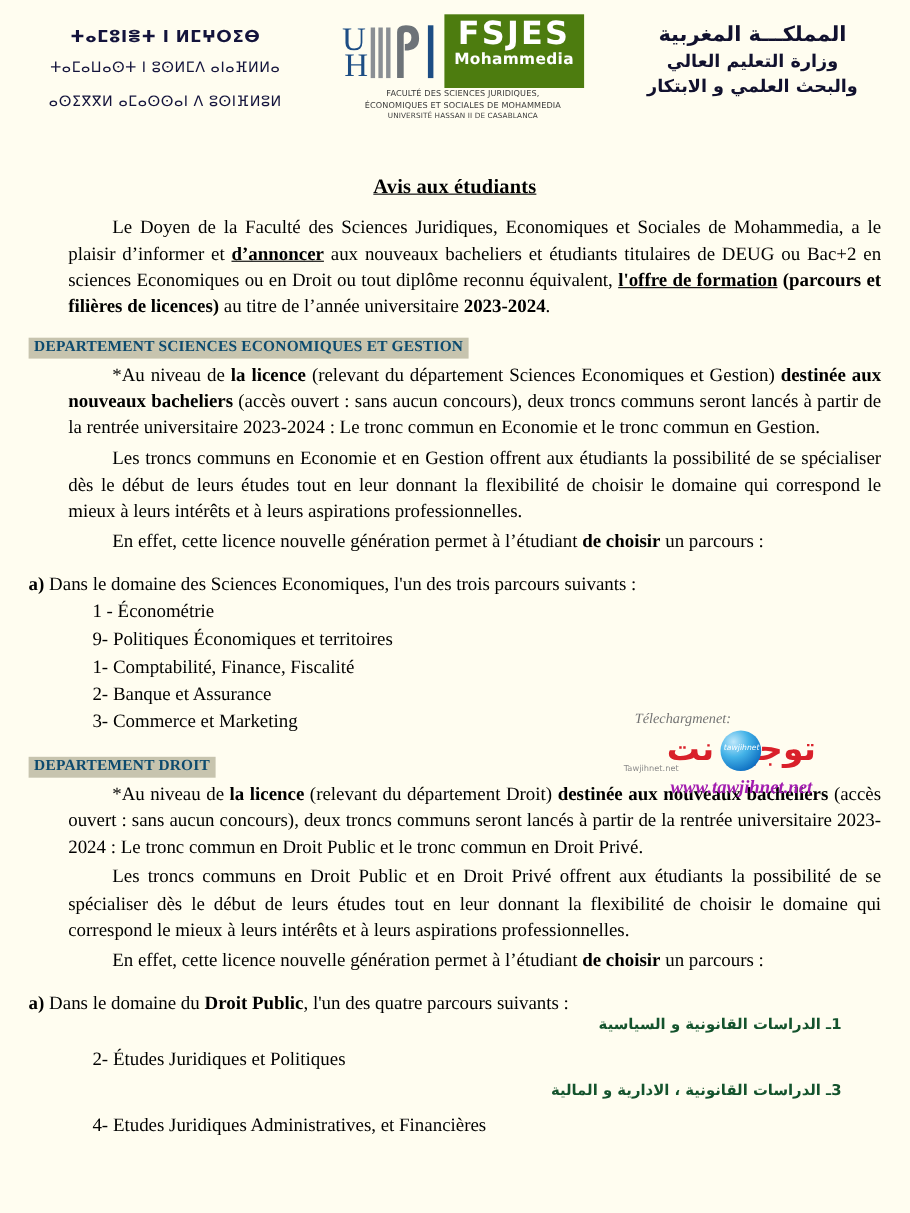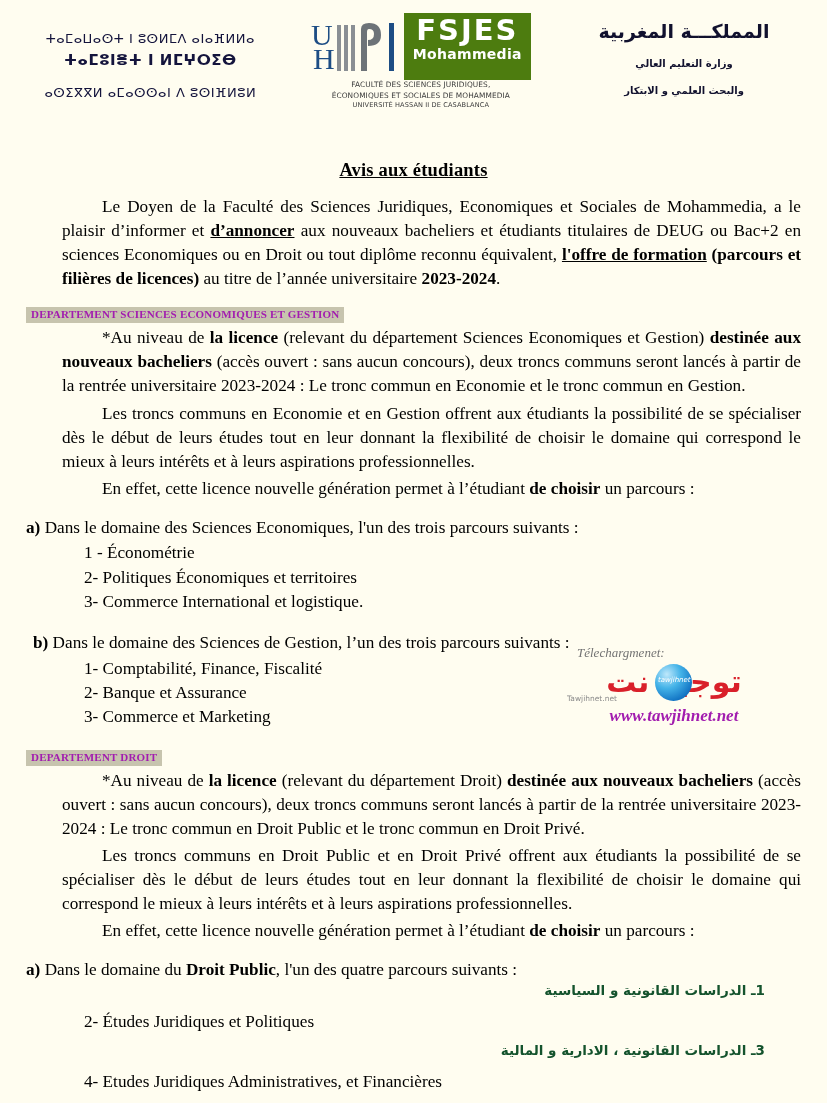--- a/index.html
+++ b/index.html
@@ -105,22 +105,22 @@
   }
   .ar-1 {
     font-family: "DejaVu Sans", sans-serif;
     font-weight: bold;
     font-size: 19px;
     letter-spacing: 0px;
   }
   .ar-2, .ar-3 {
     font-family: "DejaVu Sans", sans-serif;
     font-weight: bold;
-    font-size: 10px;
-    margin-top: 16px;
+    font-size: 16px;
+    margin-top: 4px;
   }
 
   
   .doc-title {
     text-align: center;
     font-size: 18.5px;
     font-weight: bold;
     text-decoration: underline;
     margin-top: 42px;
     letter-spacing: 0.2px;
@@ -136,23 +136,23 @@
   }
   .para.indent { text-indent: 40px; }
   .para.tight { margin-top: 3px; }
   b, .b { font-weight: bold; }
   .u { text-decoration: underline; }
 
   
   .sec-head {
     display: inline-block;
     background: #c7c4ae;
-    color: #a21caf;
-    font-weight: bold;
-    font-size: 11px;
+    color: #0c4a6e;
+    font-weight: bold;
+    font-size: 14px;
     padding: 2px 5px 3px 5px;
     letter-spacing: 0.2px;
     margin-top: 16px;
   }
   .sec-head-wrap { line-height: 1; }
 
   
   .list-lead {
     font-size: 17.2px;
     margin-top: 15px;
@@ -267,22 +267,22 @@
   }
 </style>
 </head>
 <body>
 
 <div class="page">
 
   <div class="header">
 
     <div class="hdr-col-left">
+      <div class="tifinagh tif-1">ⵜⴰⵎⵓⵏⴻⵜ ⵏ ⵍⵎⵖⵔⵉⴱ</div>
       <div class="tifinagh tif-2">ⵜⴰⵎⴰⵡⴰⵙⵜ ⵏ ⵓⵙⵍⵎⴷ ⴰⵏⴰⴼⵍⵍⴰ</div>
-      <div class="tifinagh tif-1">ⵜⴰⵎⵓⵏⴻⵜ ⵏ ⵍⵎⵖⵔⵉⴱ</div>
       <div class="tifinagh tif-3">ⴰⵙⵉⴳⴳⵍ ⴰⵎⴰⵙⵙⴰⵏ ⴷ ⵓⵙⵏⴼⵍⵓⵍ</div>
     </div>
 
     <div class="hdr-col-center">
       <div class="logo-row">
         <div class="logo-mark">
           <svg width="86" height="56" viewBox="0 0 86 56" xmlns="http://www.w3.org/2000/svg">
             <text x="0" y="26" font-family="Liberation Serif, serif" font-size="30" fill="#1d4d84">U</text>
             <text x="2" y="50" font-family="Liberation Serif, serif" font-size="30" fill="#1d4d84">H</text>
             <rect x="26" y="6" width="4" height="46" fill="#8a8f94"></rect>
@@ -321,25 +321,23 @@
 
   <div class="para indent tight"><span>*Au niveau de </span><b>la licence</b><span> (relevant du département Sciences Economiques et Gestion) </span><b>destinée aux nouveaux bacheliers</b><span> (accès ouvert : sans aucun concours), deux troncs communs seront lancés à partir de la rentrée universitaire 2023-2024 : Le tronc commun en Economie et le tronc commun en Gestion.</span></div>
 
   <div class="para indent tight">Les troncs communs en Economie et en Gestion offrent aux étudiants la possibilité de se spécialiser dès le début de leurs études tout en leur donnant la flexibilité de choisir le domaine qui correspond le mieux à leurs intérêts et à leurs aspirations professionnelles.</div>
 
   <div class="para indent tight"><span>En effet, cette licence nouvelle génération permet à l’étudiant </span><b>de choisir</b><span> un parcours :</span></div>
 
   <div class="list-lead"><b>a)</b><span> Dans le domaine des Sciences Economiques, l'un des trois parcours suivants :</span></div>
   <ul class="sub-list">
     <li>1 - Économétrie</li>
-    <li>2-  Politiques Économiques et territoires</li>
-    <li>3-  Commerce International et logistique.</li>
+    <li>9-  Politiques Économiques et territoires</li>
   </ul>
 
-  <div class="list-lead sp" style="padding-left:7px;"><b>b)</b><span> Dans le domaine des Sciences de Gestion, l’un des trois parcours suivants :</span></div>
   <ul class="sub-list">
     <li>1- Comptabilité, Finance, Fiscalité</li>
     <li>2- Banque et Assurance</li>
     <li>3- Commerce et Marketing</li>
   </ul>
 
   <div class="sec-head-wrap" style="margin-top:4px;font-family:Liberation Serif, serif;">
     <span class="sec-head">DEPARTEMENT DROIT</span>
   </div>
 

